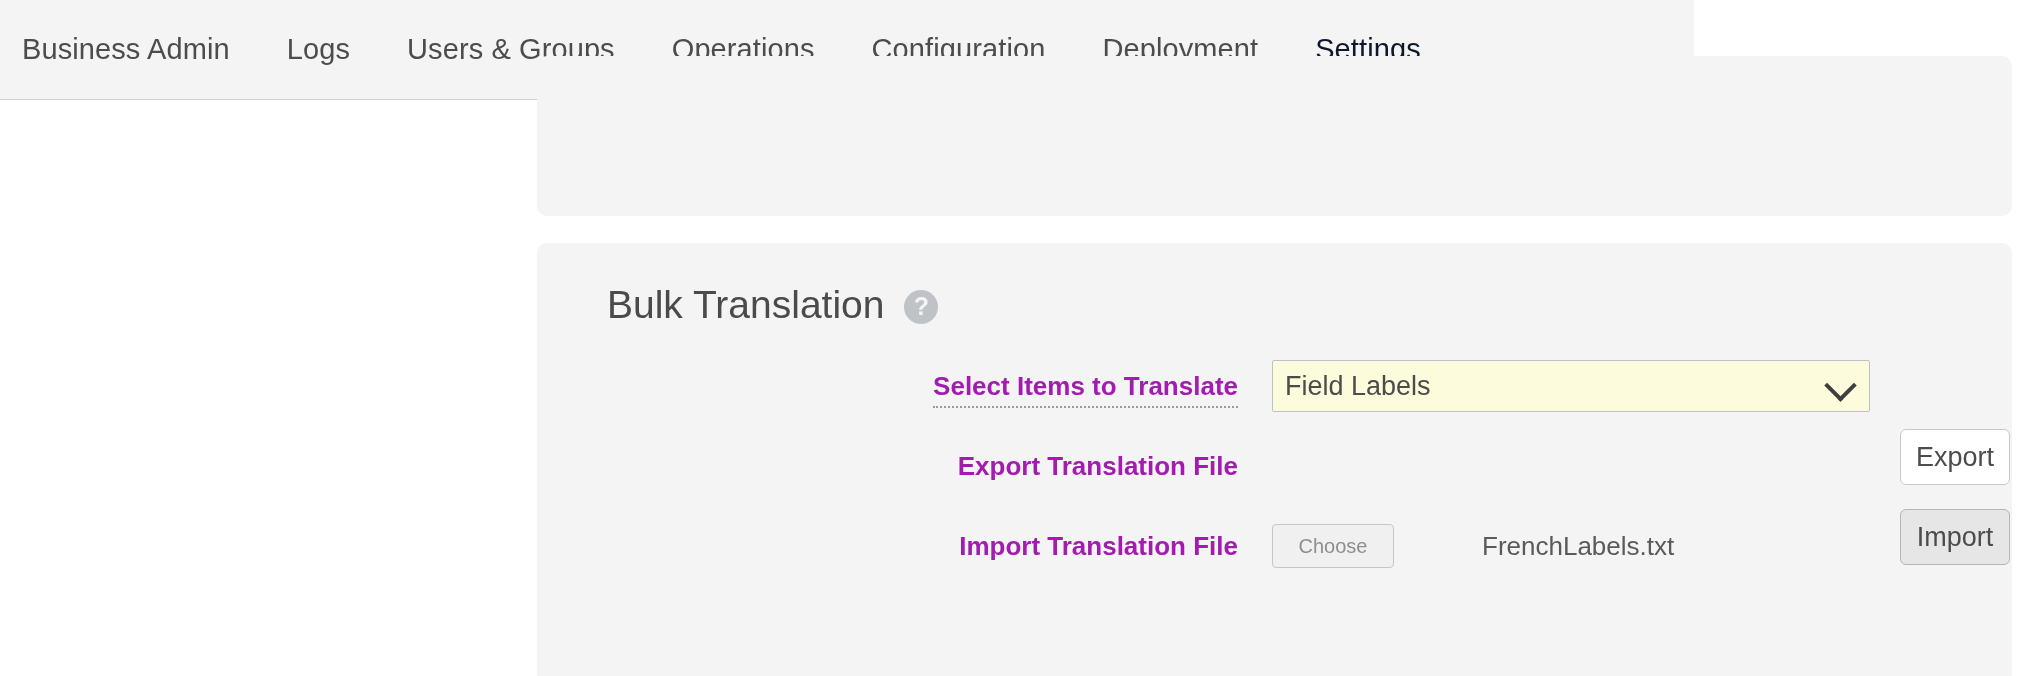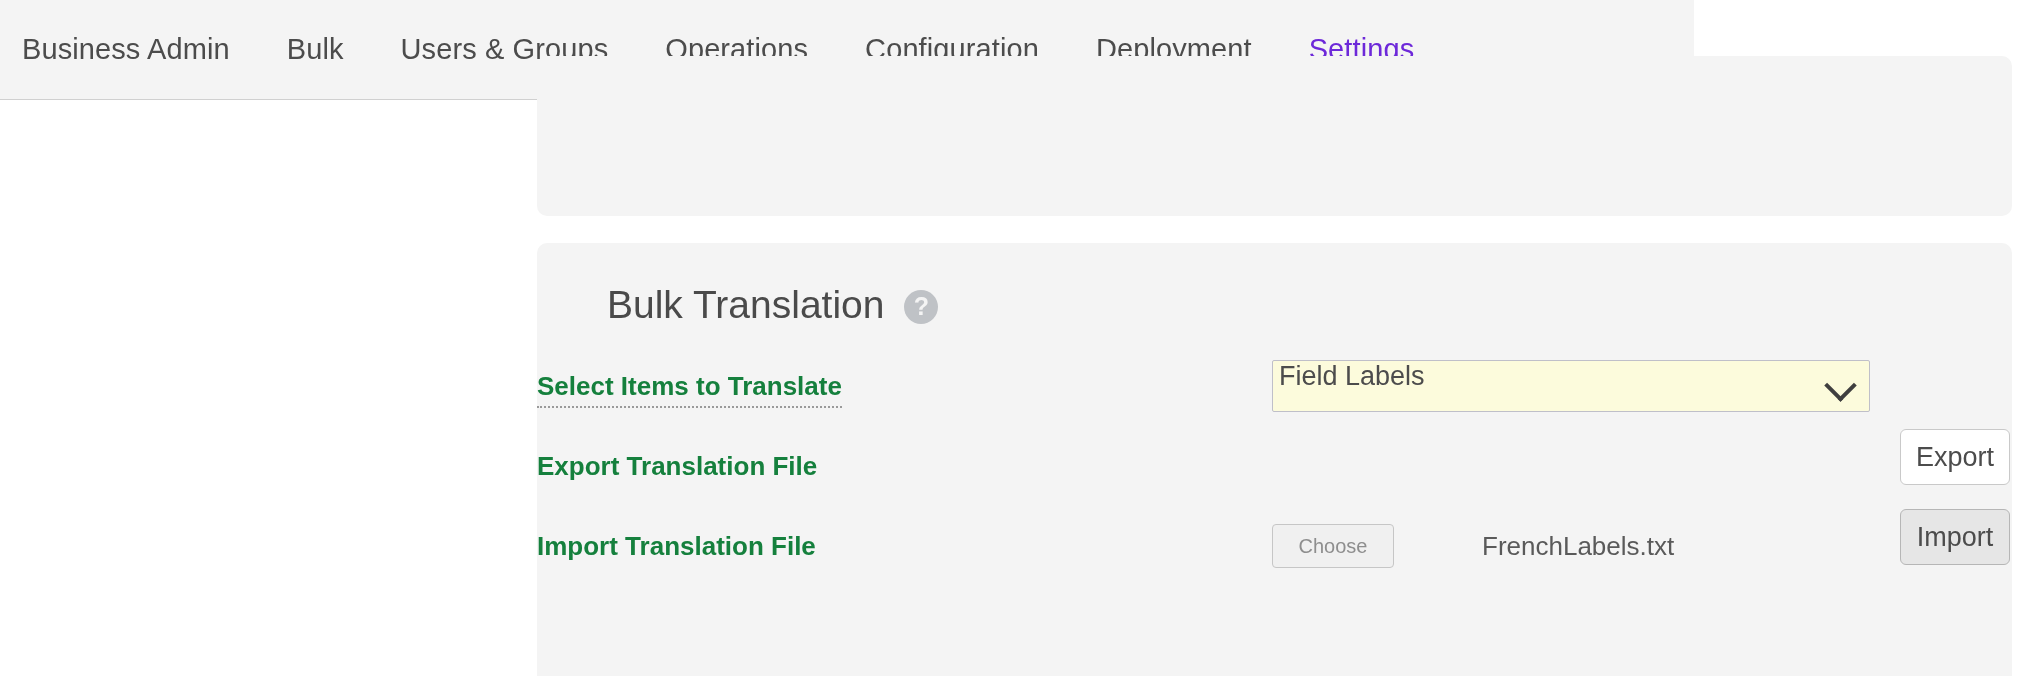--- a/index.html
+++ b/index.html
@@ -34,21 +34,21 @@
     font-size: 29px;
     color: #4c4c4c;
     letter-spacing: 0.1px;
     white-space: nowrap;
     padding: 6px 0;
     margin-right: 57px;
     cursor: pointer;
     line-height: 1.1;
   }
   .nav-item.active {
-    color: #6d28d9;
+    color: #0f172a;
   }
 
   
   .content-area {
     position: absolute;
     left: 0;
     top: 101px;
     width: 2022px;
     height: 575px;
     background: #ffffff;
@@ -131,43 +131,44 @@
     width: 100%;
   }
   .frow {
     display: flex;
     align-items: center;
     height: 62px;
     margin-bottom: 18px;
   }
   .flabel {
     width: 735px;
-    text-align: left;
-    padding-right: 4px;
+    text-align: right;
+    padding-right: 34px;
     box-sizing: border-box;
     font-size: 26px;
     font-weight: 700;
-    color: #15803d;
+    color: #a21caf;
     white-space: nowrap;
   }
   .flabel span.dotted {
     border-bottom: 2px dotted #9a9a9a;
     padding-bottom: 5px;
   }
 
   .select-box {
     position: relative;
     width: 598px;
     height: 52px;
     background: #fcfbdc;
     border: 1px solid #bfbfc9;
     border-radius: 2px;
     box-sizing: border-box;
     display: flex;
-    padding-left: 6px;
+    align-items: center;
+    padding-left: 12px;
     cursor: pointer;
   }
   .select-value {
     font-size: 27px;
     color: #4c4c4c;
     white-space: nowrap;
   }
   .chev {
     position: absolute;
     right: 17px;
@@ -225,21 +226,21 @@
     top: 266px;
     background: #e6e6e6;
     border: 1px solid #b6b6b6;
   }
 </style>
 </head>
 <body>
 
 <div class="topnav">
   <div class="nav-item">Business Admin</div>
-  <div class="nav-item">Bulk</div>
+  <div class="nav-item">Logs</div>
   <div class="nav-item">Users &amp; Groups</div>
   <div class="nav-item">Operations</div>
   <div class="nav-item">Configuration</div>
   <div class="nav-item">Deployment</div>
   <div class="nav-item active">Settings</div>
 </div>
 
 <div class="content-area">
 
   <div class="sidebar"></div>

